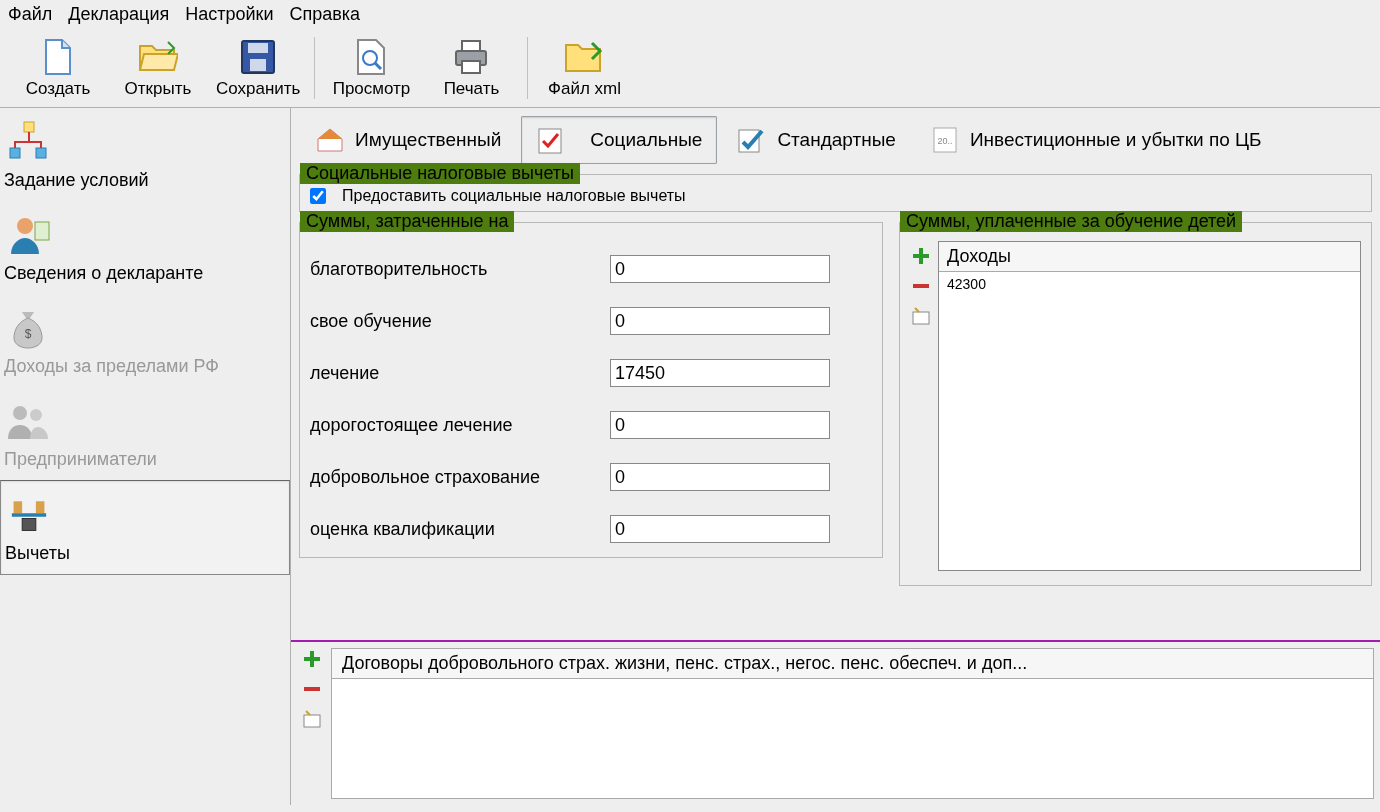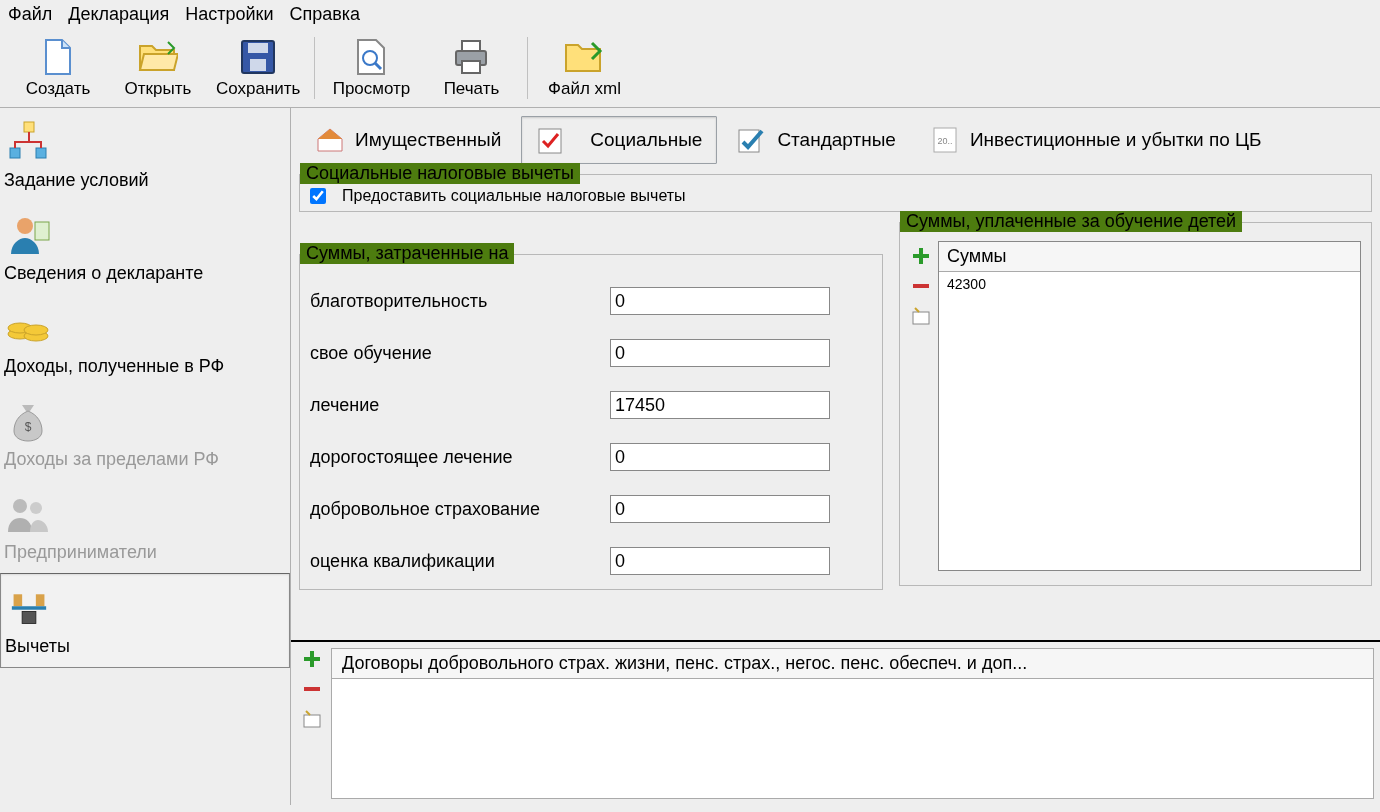--- a/index.html
+++ b/index.html
@@ -91,21 +91,21 @@
 }
 .tab .ticon { width: 30px; height: 30px; display:flex; align-items:center; justify-content:center;}
 .tab.selected {
   border: 1px solid #9aa0a6;
   background: #eeeeee;
   box-shadow: inset 0 1px 2px rgba(0,0,0,0.15);
   border-radius: 1px;
   gap: 24px;
 }
 .panel-row { display: flex; flex: 1; }
-.left-panel { width: 600px; padding: 0 8px; margin-top: 32px;}
+.left-panel { width: 600px; padding: 0 8px;}
 .right-panel { flex: 1; padding: 0 8px;}
 .groupbox {
   border: 1px solid #b8b8b8;
   margin: 2px 0 2px 0;
   padding: 8px 10px 14px 10px;
   position: relative;
 }
 .group-title {
   position: absolute;
   top: -12px;
@@ -128,21 +128,21 @@
   padding: 0 4px;
   max-width: 220px;
 }
 .edu-group { margin-top: 10px; display:flex; }
 .edu-tools { display:flex; flex-direction:column; gap:8px; padding: 4px 6px 0 0;}
 .edu-tools .tbtn { width:22px; height:22px; cursor:pointer; display:flex; align-items:center; justify-content:center;}
 .edu-table { flex:1; border:1px solid #888; background:#fff; min-height: 330px;}
 .edu-table .hdr { border-bottom:1px solid #aaa; padding:4px 8px; font-size:18px; background:#f6f6f6;}
 .edu-table .cell { padding:4px 8px; font-size:14px; }
 .bottom-block {
-  border-top: 2px solid #000000;
+  border-top: 2px solid #a21caf;
   display: flex;
   padding: 6px;
   background: #eeeeee;
 }
 .bottom-tools { display:flex; flex-direction:column; gap:8px; padding:0 8px 0 4px;}
 .bottom-tools .tbtn { width:22px; height:22px; cursor:pointer; display:flex; align-items:center; justify-content:center;}
 .bottom-main { flex:1; }
 .bottom-head {
   border:1px solid #aaa;
   background:#f6f6f6;
@@ -244,31 +244,20 @@
     </div>
     <div class="side-item">
       <span class="icon">
         <svg width="46" height="46" viewBox="0 0 46 46">
             <circle cx="20" cy="14" r="8" fill="#e9a36a"></circle>
             <path d="M6 42c0-10 8-16 14-16s14 6 14 16" fill="#2a7fb0"></path>
             <rect x="30" y="10" width="14" height="18" fill="#dff0d0" stroke="#7aa64a"></rect>
           </svg>
       </span>
       <span class="lbl">Сведения о декларанте</span>
-    </div>
-    <div class="side-item">
-      <span class="icon">
-        <svg width="48" height="40" viewBox="0 0 48 40">
-            <ellipse cx="16" cy="26" rx="12" ry="5" fill="#f4c938" stroke="#caa32b"></ellipse>
-            <ellipse cx="16" cy="20" rx="12" ry="5" fill="#f4c938" stroke="#caa32b"></ellipse>
-            <ellipse cx="32" cy="28" rx="12" ry="5" fill="#f4c938" stroke="#caa32b"></ellipse>
-            <ellipse cx="32" cy="22" rx="12" ry="5" fill="#f4c938" stroke="#caa32b"></ellipse>
-          </svg>
-      </span>
-      <span class="lbl">Доходы, полученные в РФ</span>
     </div>
     <div class="side-item disabled">
       <span class="icon">
         <svg width="40" height="44" viewBox="0 0 40 44">
             <path d="M14 6h12l-4 6h-4z" fill="#bbb"></path>
             <path d="M20 12c-10 4-14 12-14 20 0 6 6 10 14 10s14-4 14-10c0-8-4-16-14-20z" fill="#c8c8c8" stroke="#999"></path>
             <text x="20" y="32" font-size="12" text-anchor="middle" fill="#555">$</text>
           </svg>
       </span>
       <span class="lbl">Доходы за пределами РФ</span>
@@ -392,21 +381,21 @@
                   </svg>
               </span>
               <span class="tbtn">
                 <svg width="20" height="20" viewBox="0 0 20 20">
                     <rect x="2" y="6" width="16" height="12" fill="#fff" stroke="#888"></rect>
                     <path d="M4 2l4 4" stroke="#caa32b" stroke-width="2"></path>
                   </svg>
               </span>
             </div>
             <div class="edu-table">
-              <div class="hdr">Суммы</div>
+              <div class="hdr">Доходы</div>
               <div class="cell">42300</div>
             </div>
           </div>
         </div>
       </div>
     </div>
 
     <div class="bottom-block">
       <div class="bottom-tools">
         <span class="tbtn">

